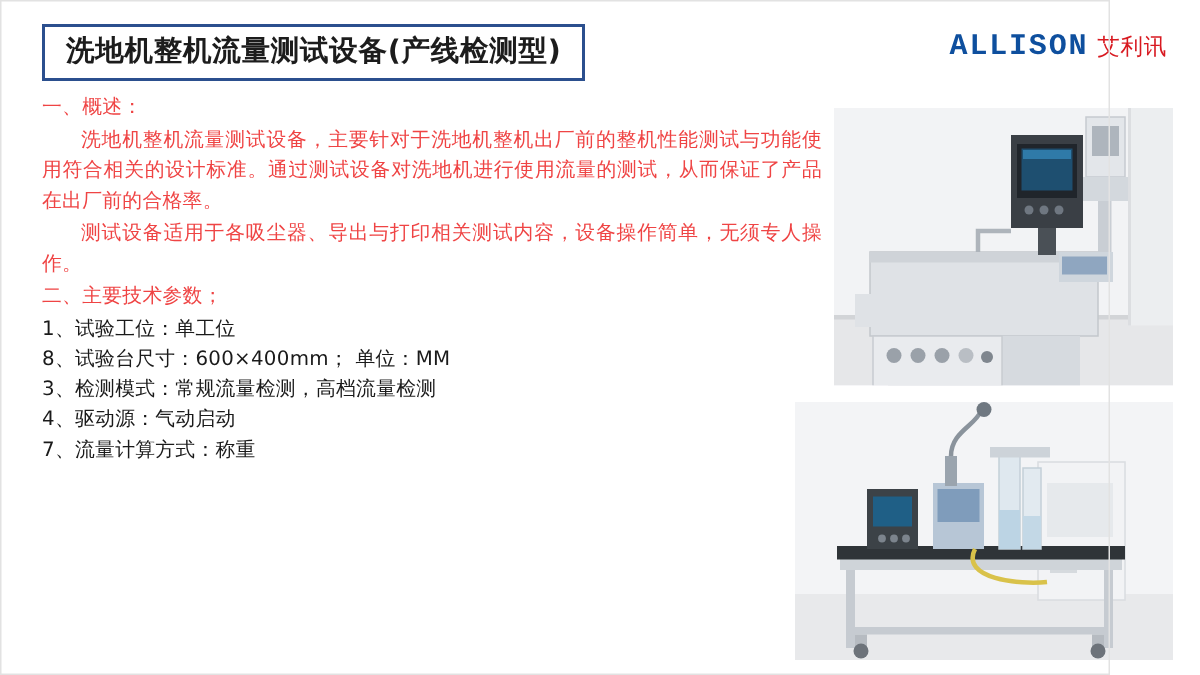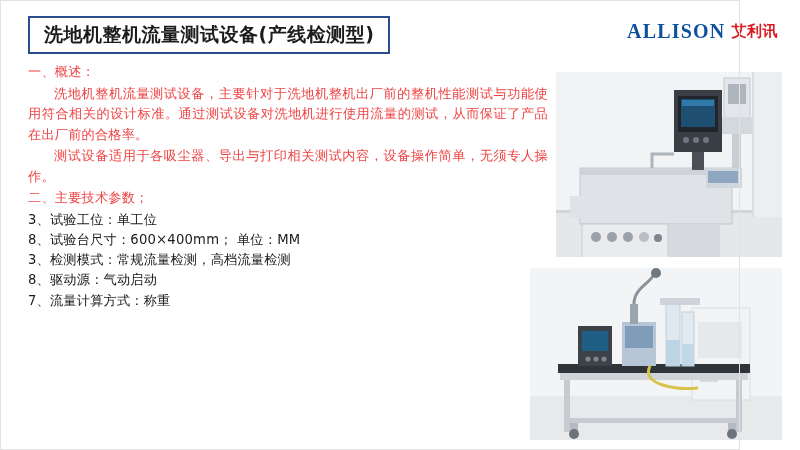--- a/index.html
+++ b/index.html
@@ -55,30 +55,30 @@
   }
   .brand {
     position: absolute;
     right: 22px;
     top: 20px;
     display: flex;
     align-items: center;
     gap: 6px;
   }
   .brand-latin {
-    font-family: Liberation Serif, serif;
+    font-family: Liberation Mono, monospace;
     font-size: 20px;
     font-weight: bold;
     color: #0e4f9e;
     letter-spacing: 1.2px;
   }
   .brand-cn {
     font-family: "DejaVu Sans", sans-serif;
     font-size: 15px;
-    font-weight: bold;
+    font-weight: normal;
     color: #d81920;
     letter-spacing: 0.5px;
   }
 
   
   .content {
     position: absolute;
     left: 28px;
     top: 62px;
     width: 520px;
@@ -139,24 +139,24 @@
       <span class="brand-latin">ALLISON</span>
       <span class="brand-cn">艾利讯</span>
     </div>
   </div>
 
   <div class="content">
     <p class="para">一、概述：</p>
     <p class="para indent">洗地机整机流量测试设备，主要针对于洗地机整机出厂前的整机性能测试与功能使用符合相关的设计标准。通过测试设备对洗地机进行使用流量的测试，从而保证了产品在出厂前的合格率。</p>
     <p class="para indent">测试设备适用于各吸尘器、导出与打印相关测试内容，设备操作简单，无须专人操作。</p>
     <p class="para">二、主要技术参数；</p>
-    <p class="spec-line">3、试验工位：单工位</p>
+    <p class="spec-line">1、试验工位：单工位</p>
     <p class="spec-line">8、试验台尺寸：600×400mm；    单位：MM</p>
     <p class="spec-line">3、检测模式：常规流量检测，高档流量检测</p>
-    <p class="spec-line">8、驱动源：气动启动</p>
+    <p class="spec-line">4、驱动源：气动启动</p>
     <p class="spec-line">7、流量计算方式：称重</p>
 
   </div>
 
   <div class="photo photo-top">
 
     <svg width="226" height="185" viewBox="0 0 226 185" xmlns="http://www.w3.org/2000/svg">
       <rect x="0" y="0" width="226" height="185" fill="#f2f3f5"></rect>
 
       <rect x="0" y="140" width="226" height="45" fill="#e6e7e9"></rect>

